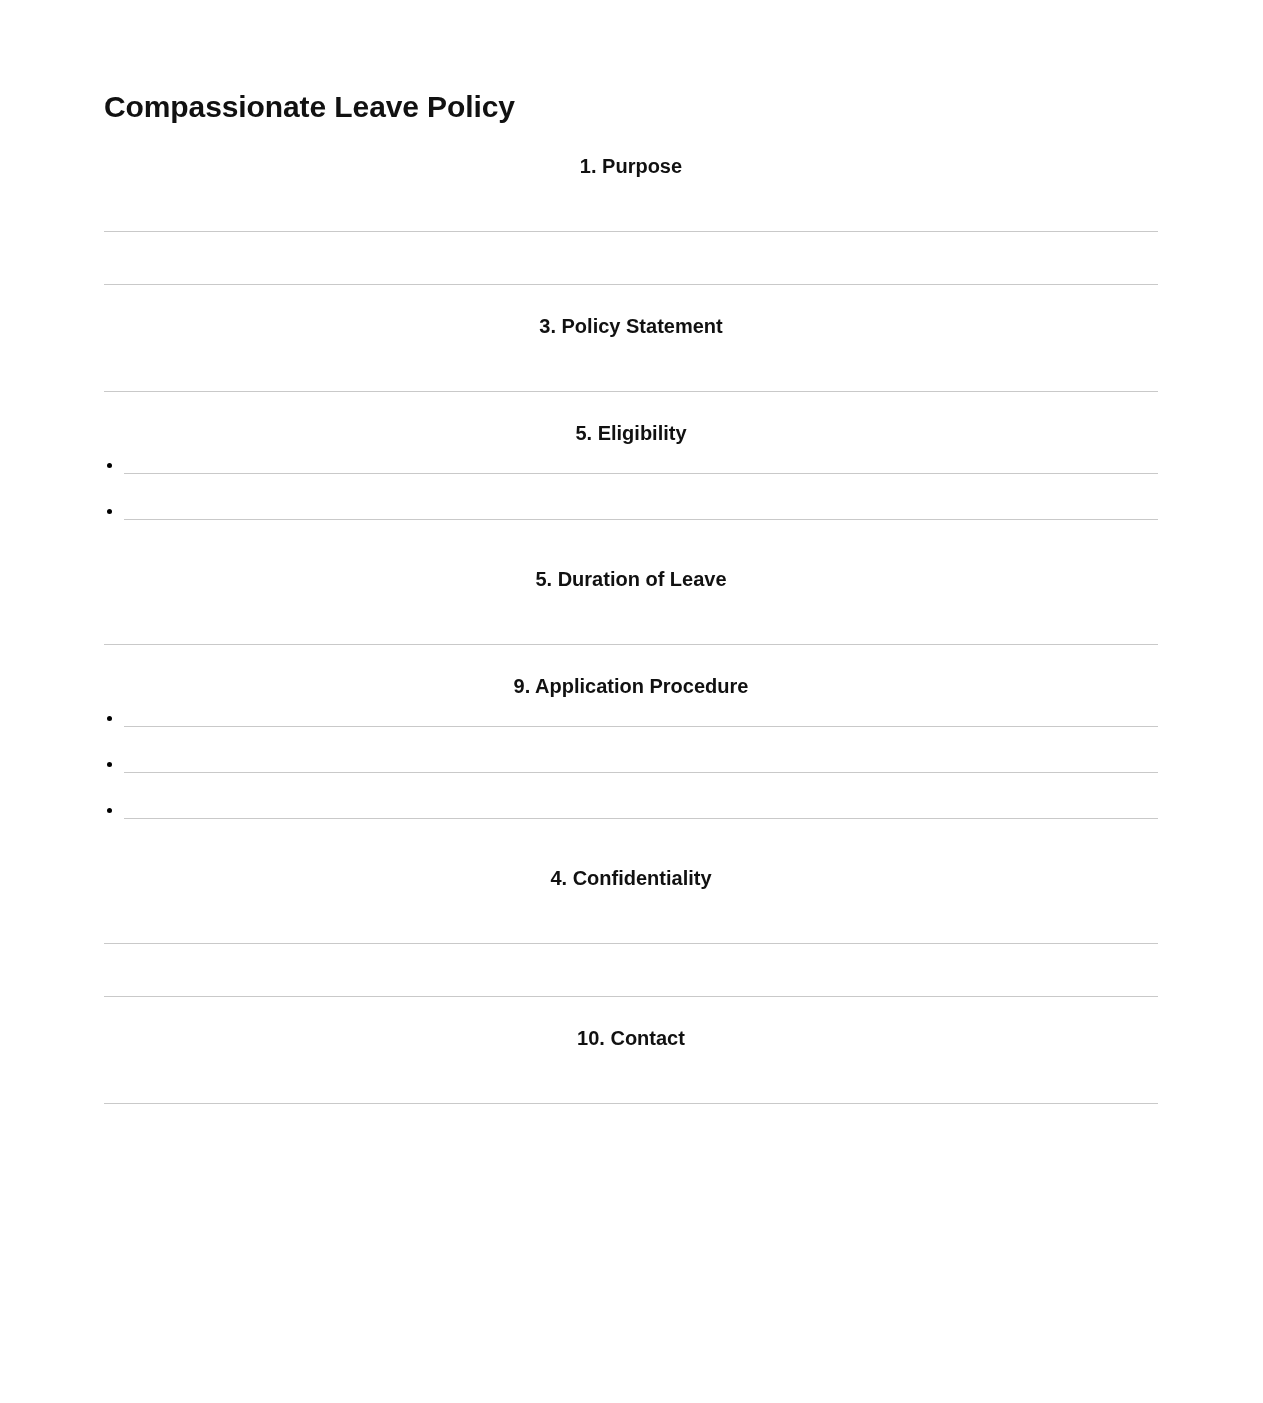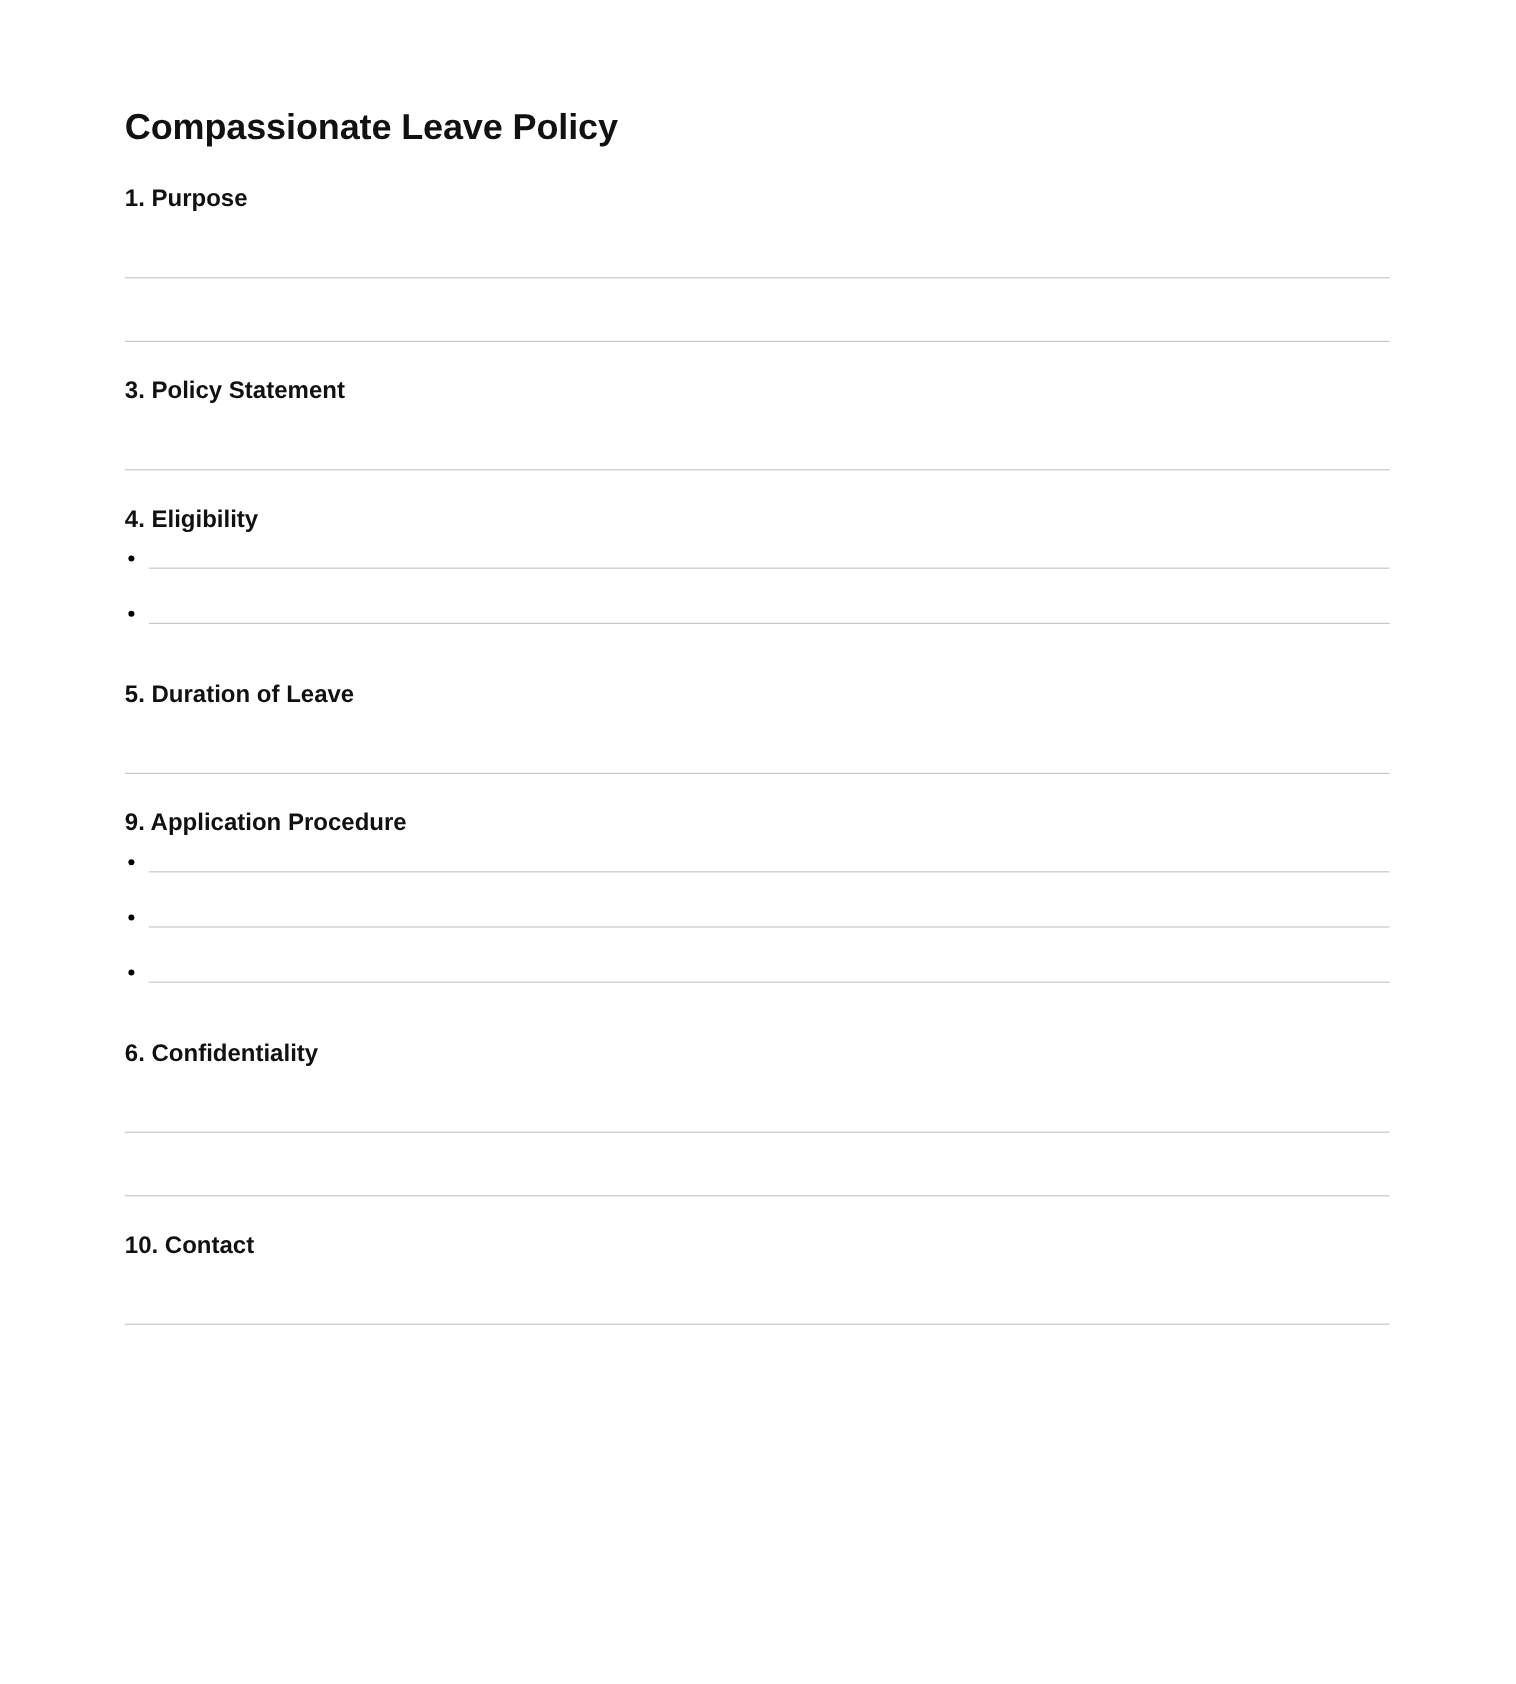--- a/index.html
+++ b/index.html
@@ -35,20 +35,21 @@
     letter-spacing: -0.1px;
     color: #111111;
     margin: 0;
     padding-top: 89px;
     padding-bottom: 0;
   }
   .sections {
     margin: 0;
     padding: 0;
     list-style: none;
+    text-align: center;
   }
   .section {
     margin: 0;
     padding: 0;
   }
   .section-heading {
     font-size: 20px;
     font-weight: bold;
     line-height: 1.25;
     color: #111111;
@@ -120,21 +121,21 @@
         <section class="section">
           <div class="section-body"></div>
           <hr class="section-rule">
         </section>
         <section class="section">
           <h2 class="section-heading">3. Policy Statement</h2>
           <div class="section-body"></div>
           <hr class="section-rule">
         </section>
         <section class="section has-bullets">
-          <h2 class="section-heading">4. Eligibility</h2>
+          <h2 class="section-heading">5. Eligibility</h2>
           <ul class="bullets">
             <li class="bullet-item">
               <span class="bullet-dot"></span>
               <span class="bullet-text"></span>
               <hr class="bullet-rule">
             </li>
             <li class="bullet-item">
               <span class="bullet-dot"></span>
               <span class="bullet-text"></span>
               <hr class="bullet-rule">
@@ -160,21 +161,21 @@
               <hr class="bullet-rule">
             </li>
             <li class="bullet-item">
               <span class="bullet-dot"></span>
               <span class="bullet-text"></span>
               <hr class="bullet-rule">
             </li>
           </ul>
         </section>
         <section class="section">
-          <h2 class="section-heading">6. Confidentiality</h2>
+          <h2 class="section-heading">4. Confidentiality</h2>
           <div class="section-body"></div>
           <hr class="section-rule">
         </section>
         <section class="section">
           <div class="section-body"></div>
           <hr class="section-rule">
         </section>
         <section class="section">
           <h2 class="section-heading">10. Contact</h2>
           <div class="section-body"></div>

